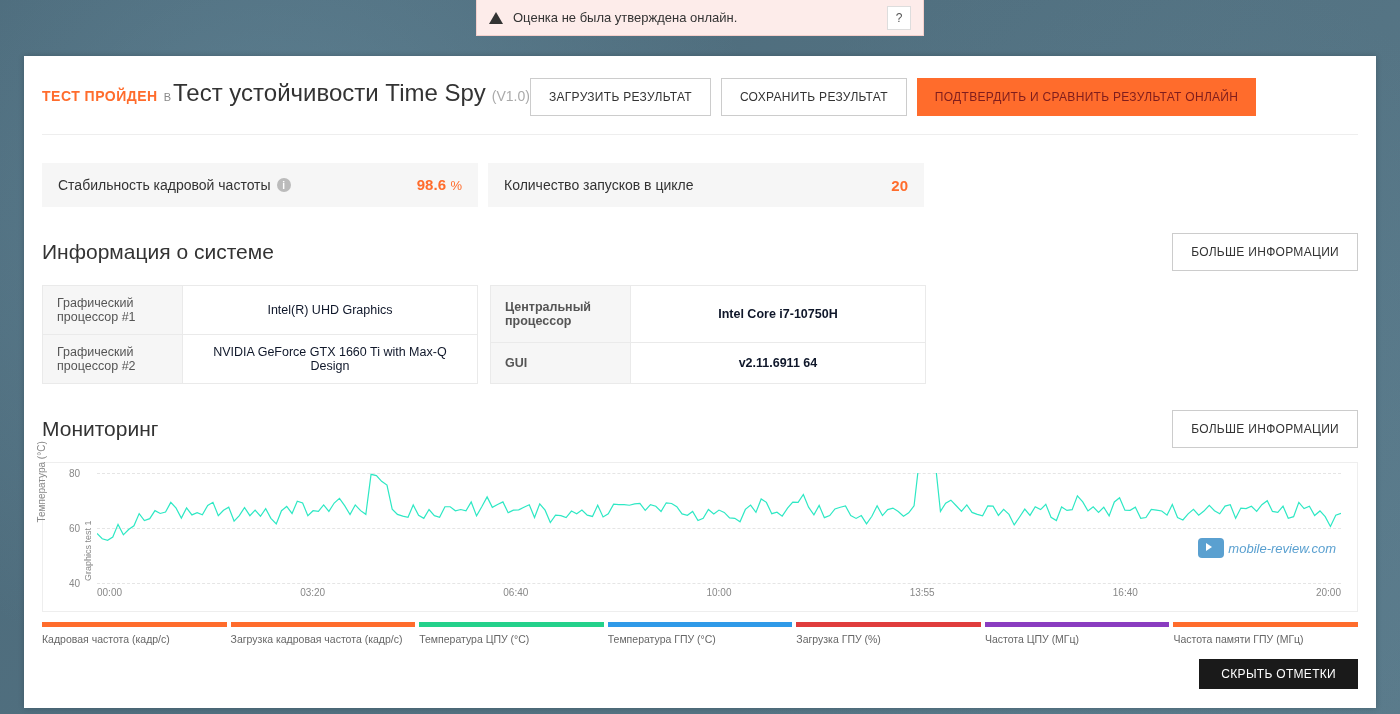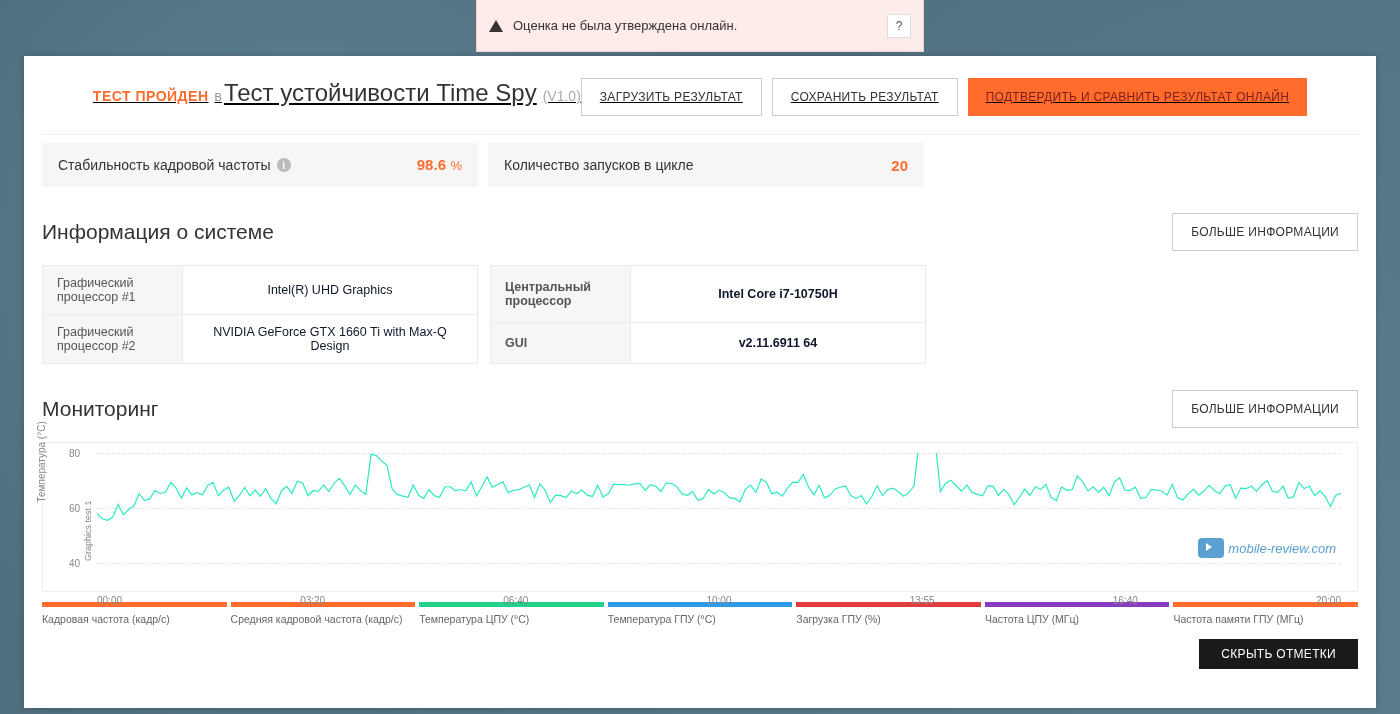--- a/index.html
+++ b/index.html
@@ -11,21 +11,21 @@
                     linear-gradient(135deg, #4a6878 0%, #5a7a8a 100%);
   width: 1400px;
   height: 714px;
   overflow: hidden;
 }
 .alert-bar {
   position: absolute;
   left: 476px;
   top: 0;
   width: 448px;
-  height: 52px;
+  height: 36px;
   background: #fdecea;
   border: 1px solid #f5d0cc;
   border-top: none;
   display: flex;
   align-items: center;
   padding: 0 12px;
   gap: 10px;
   z-index: 10;
 }
 .alert-bar .warn-icon {
@@ -50,25 +50,24 @@
   top: 56px;
   width: 1352px;
   height: 652px;
   background: #fff;
   box-shadow: 0 0 6px rgba(0,0,0,0.2);
   padding: 22px 18px 18px 18px;
 }
 .header-row {
   display: flex;
   align-items: baseline;
-  justify-content: center;
+  justify-content: flex-start;
   padding-bottom: 18px;
   border-bottom: 1px solid #eee;
-  margin-bottom: 8px;
-  text-decoration: underline;
+  margin-bottom: 28px;
 }
 .title-block { display: flex; align-items: baseline; gap: 2px; }
 .test-passed { color: #FF6C2C; font-size: 14px; font-weight: 600; letter-spacing: 0.5px; }
 .test-passed-in { color: #888; font-size: 11px; margin-left: 4px; }
 .test-name { color: #333; font-size: 24px; font-weight: 400; }
 .test-version { color: #aaa; font-size: 14px; margin-left: 4px; }
 .header-buttons { display: flex; gap: 10px; }
 .btn {
   padding: 11px 18px;
   font-size: 12px;
@@ -177,21 +176,21 @@
   left: 0; right: 0;
   border-top: 1px dashed #e5e5e5;
 }
 .xticks {
   display: flex;
   justify-content: space-between;
   margin-left: 44px;
   margin-right: 6px;
   margin-top: 4px;
 }
-.xtick { font-size: 10px; color: #888; margin-top: 28px; }
+.xtick { font-size: 10px; color: #888; }
 .chart-line {
   position: absolute;
   left: 0; right: 0;
   height: 100%;
 }
 .chart-line svg { width: 100%; height: 100%; }
 
 .legend-row {
   display: flex;
   gap: 4px;
@@ -341,21 +340,21 @@
       </div>
   </div>
 
   <div class="legend-row" id="legend-row">
       <div class="legend-item">
         <div class="legend-bar" style="background: rgb(255, 108, 44);"></div>
         <div class="legend-text">Кадровая частота (кадр/с)</div>
       </div>
       <div class="legend-item">
         <div class="legend-bar" style="background: rgb(255, 108, 44);"></div>
-        <div class="legend-text">Средняя кадровой частота (кадр/с)</div>
+        <div class="legend-text">Загрузка кадровая частота (кадр/с)</div>
       </div>
       <div class="legend-item">
         <div class="legend-bar" style="background: rgb(35, 209, 139);"></div>
         <div class="legend-text">Температура ЦПУ (°C)</div>
       </div>
       <div class="legend-item">
         <div class="legend-bar" style="background: rgb(47, 154, 232);"></div>
         <div class="legend-text">Температура ГПУ (°C)</div>
       </div>
       <div class="legend-item">

